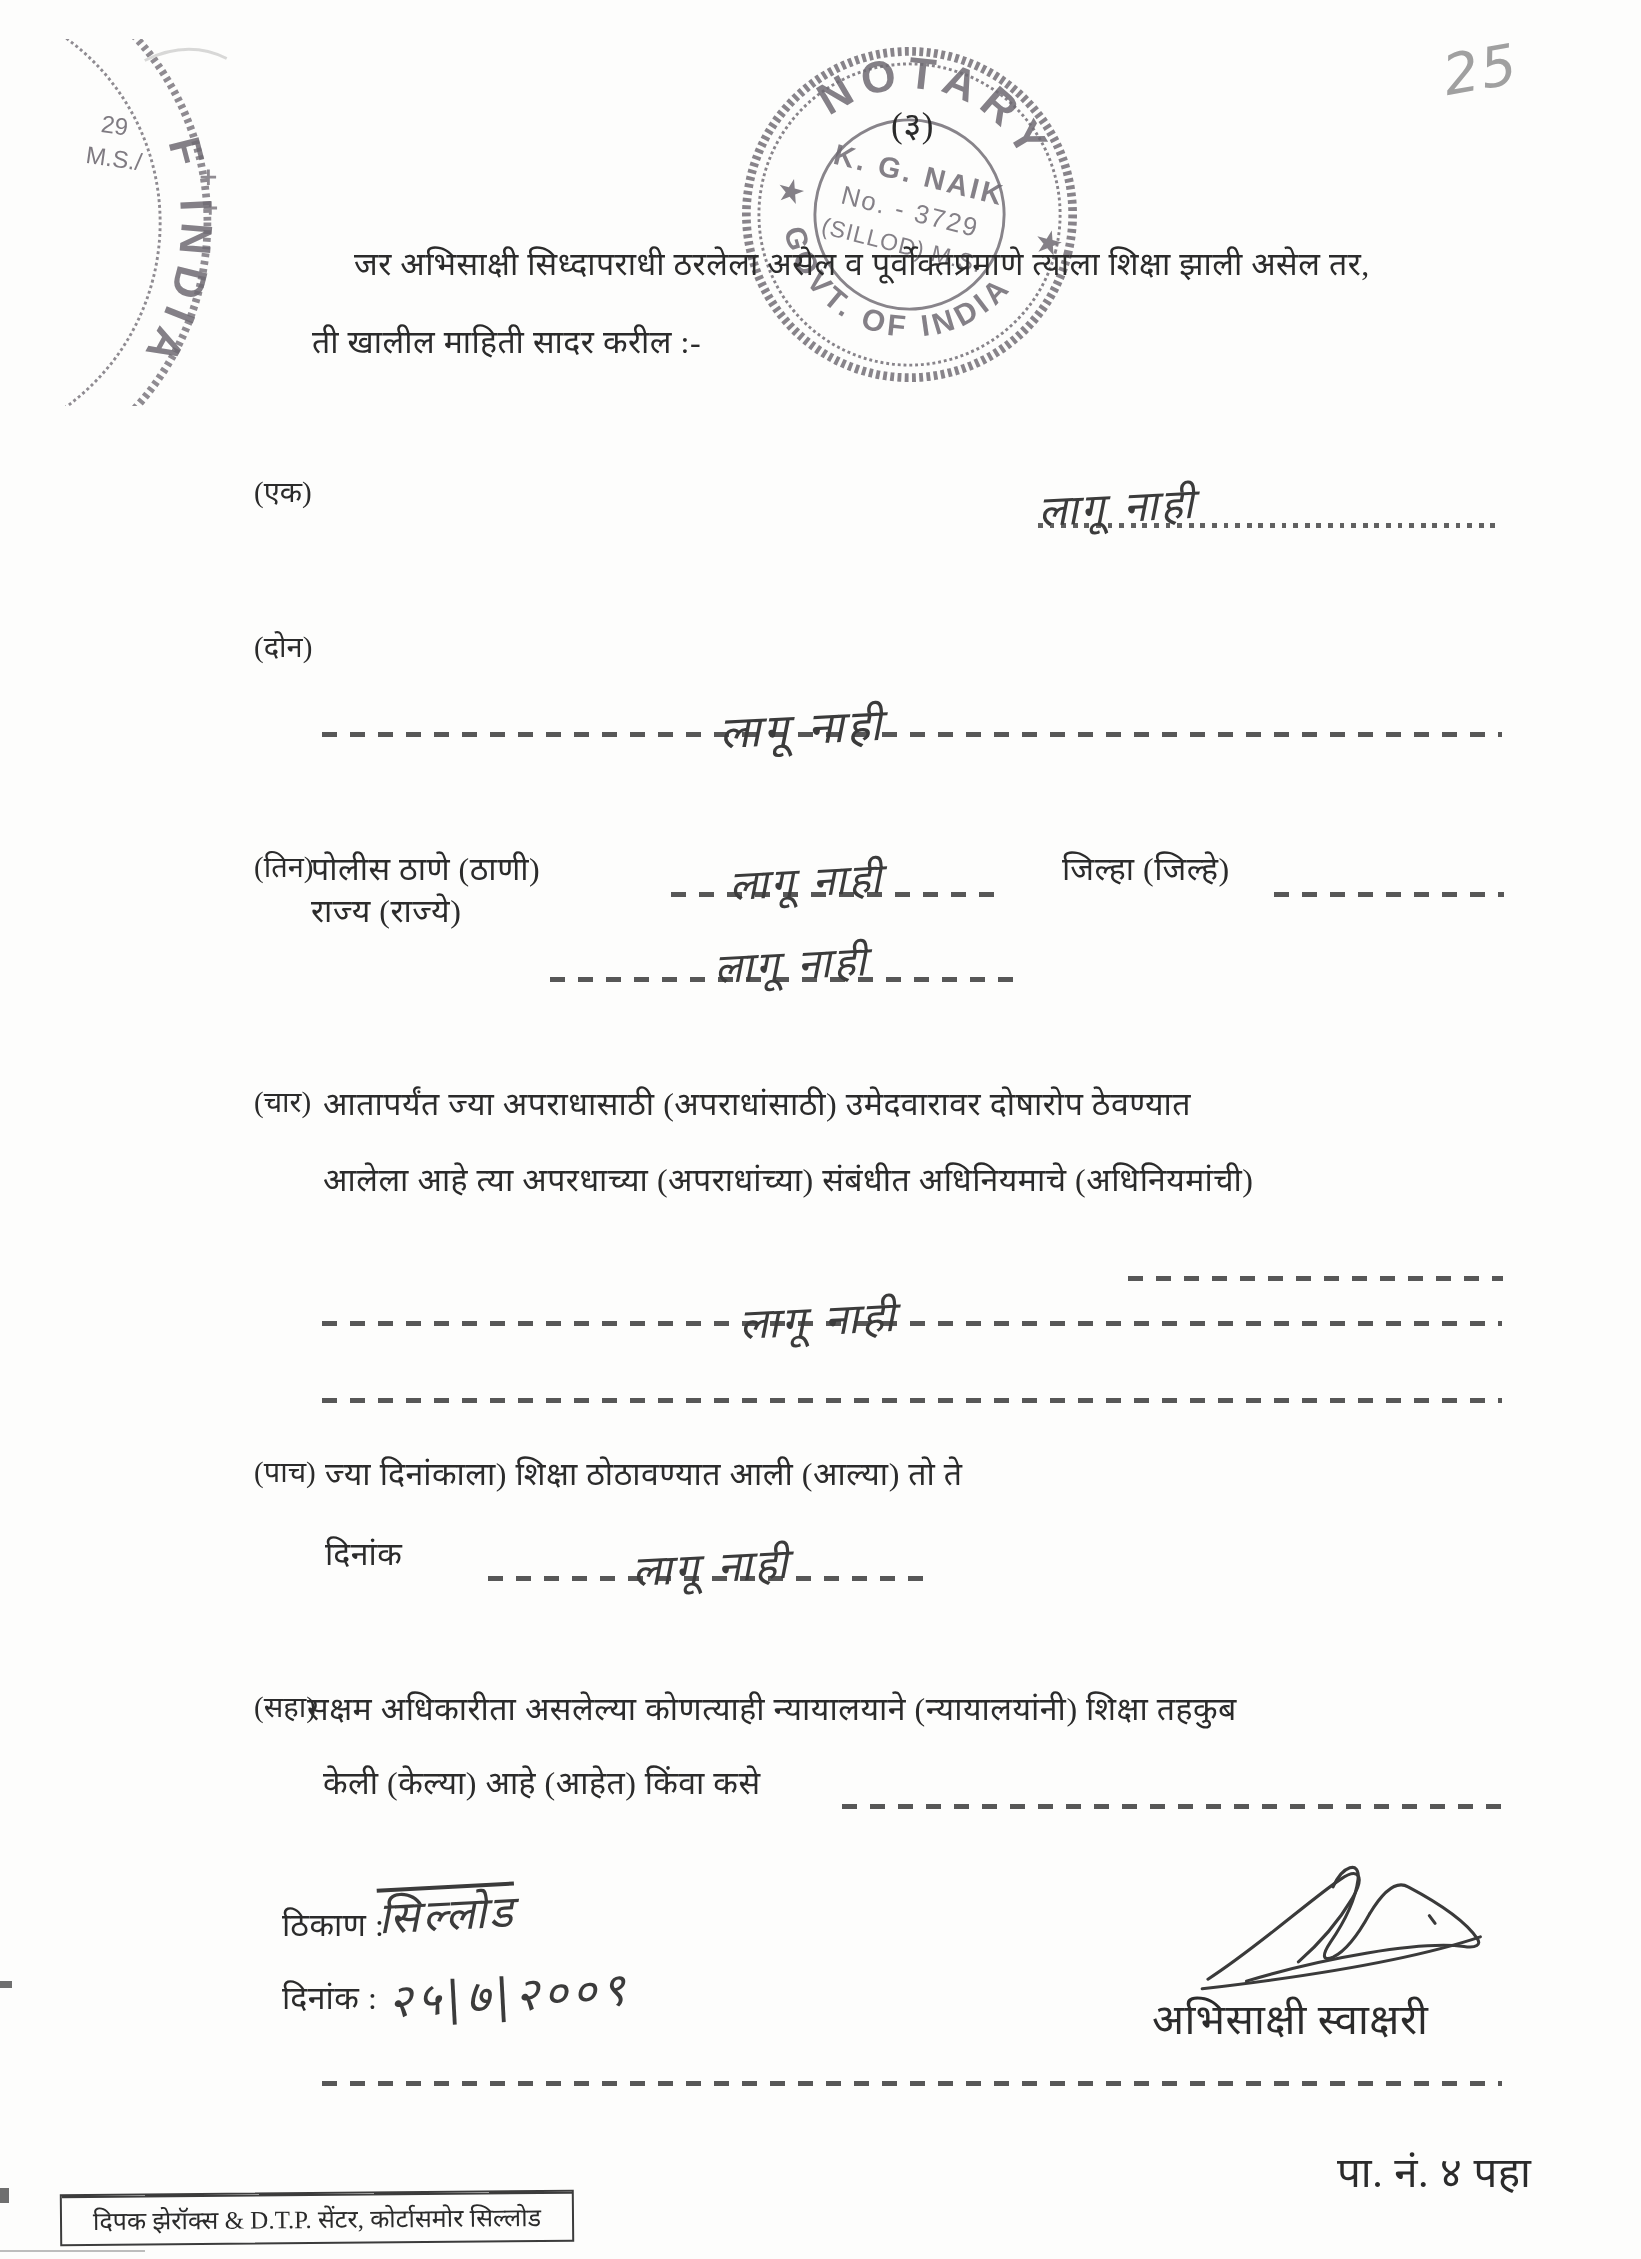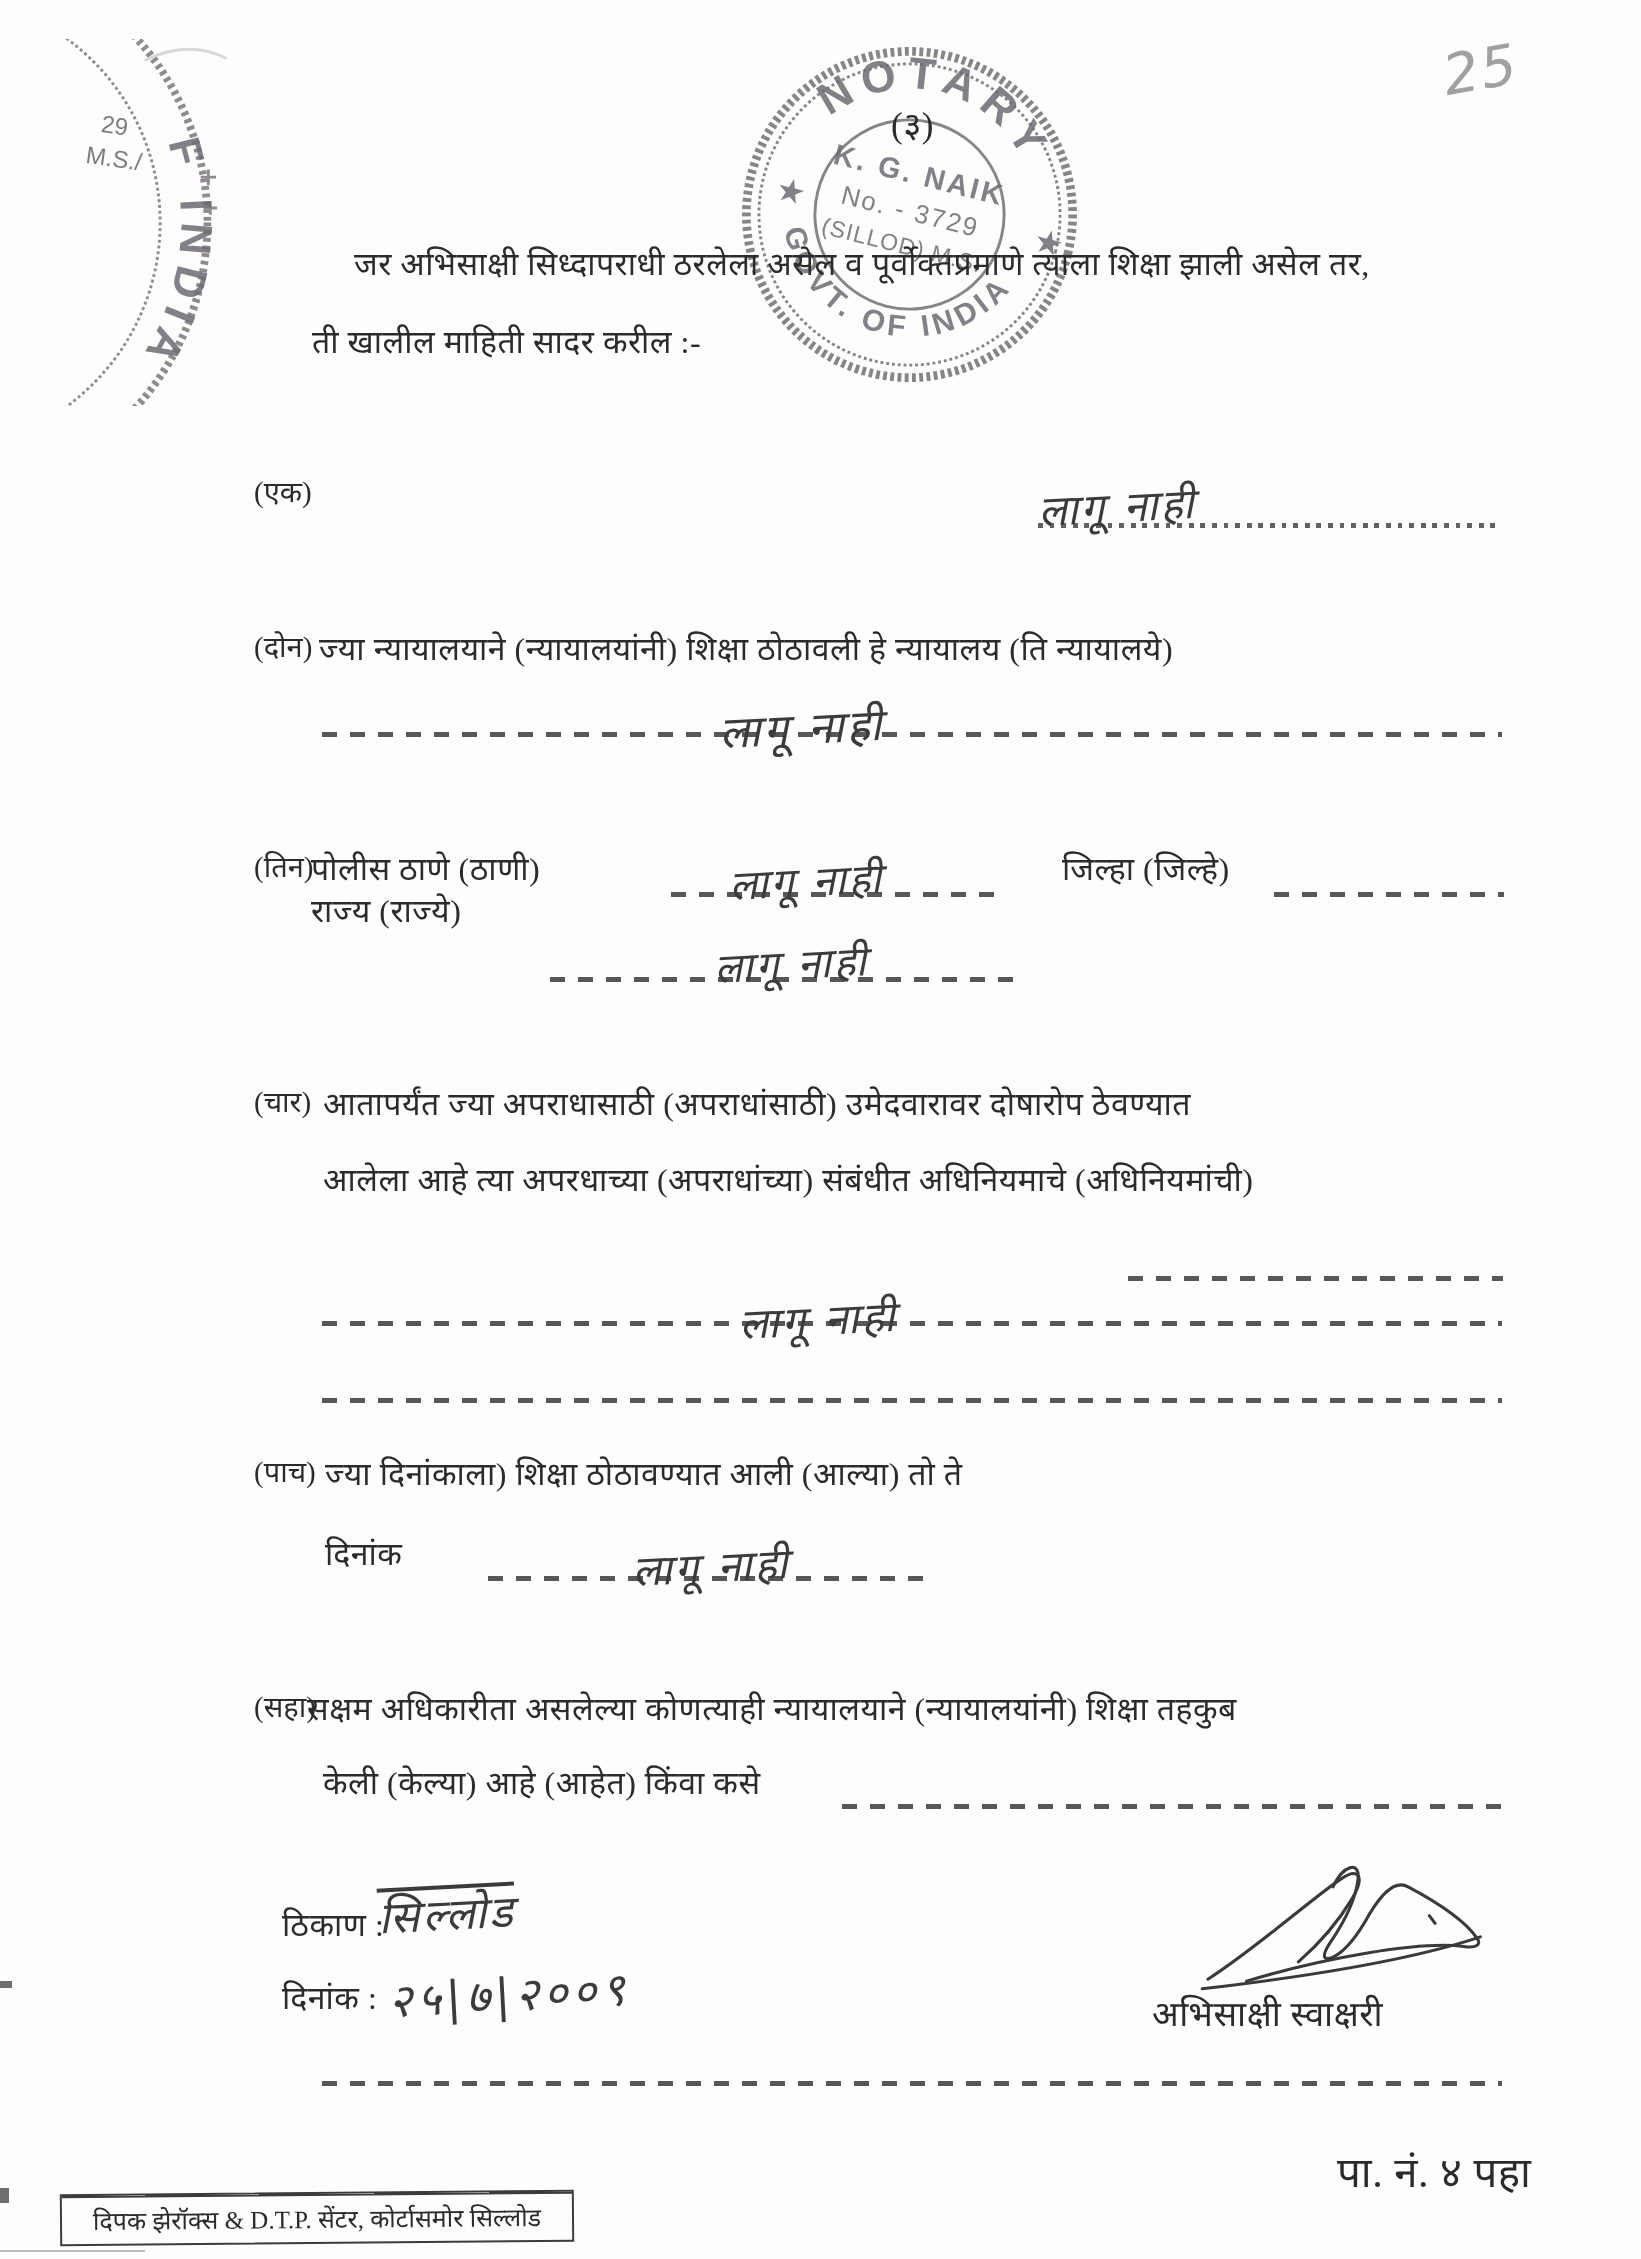--- a/index.html
+++ b/index.html
@@ -80,21 +80,20 @@
   <div class="pencil" style="left:1443px;top:37px;font-size:56px">25</div>
 
   <div class="txt" style="left:312px;top:319px">ती खालील माहिती सादर करील :-</div>
   <div class="txt" style="left:354px;top:241px">जर अभिसाक्षी  सिध्दापराधी ठरलेला असेल व पूर्वोक्तप्रमाणे त्याला शिक्षा झाली असेल तर,</div>
 
   <div class="label" style="left:254px;top:471px">(एक)</div>
   <div class="dotline" style="left:1038px;top:523px;width:463px"></div>
   <div class="hand" style="left:1038px;top:477px;font-size:42px">लागू नाही</div>
 
   <div class="label" style="left:254px;top:626px">(दोन)</div>
-  <div class="txt" style="left:319px;top:626px">ज्या न्यायालयाने (न्यायालयांनी) शिक्षा ठोठावली हे न्यायालय (ति न्यायालये)</div>
   <div class="dashline" style="left:322px;top:732px;width:1180px"></div>
   <div class="hand" style="left:719px;top:697px;font-size:44px">लागू नाही</div>
 
   <div class="label" style="left:254px;top:846px">(तिन)</div>
   <div class="txt" style="left:311px;top:846px">पोलीस ठाणे (ठाणी)</div>
   <div class="dashline" style="left:671px;top:892px;width:333px"></div>
   <div class="hand" style="left:729px;top:852px;font-size:41px">लागू नाही</div>
   <div class="txt" style="left:1062px;top:846px">जिल्हा (जिल्हे)</div>
   <div class="dashline" style="left:1274px;top:892px;width:230px"></div>
   <div class="txt" style="left:311px;top:888px">राज्य (राज्ये)</div>
@@ -127,21 +126,21 @@
 
   <svg style="position:absolute;left:1188px;top:1856px" width="319" height="154" viewBox="0 0 330 160">
     <g fill="none" stroke="#3a3a3a" stroke-width="3.2" stroke-linecap="round">
       <path d="M20,128 C70,96 128,44 158,24 C176,12 184,20 170,44 C152,74 130,96 114,110"></path>
       <path d="M150,32 C160,10 178,4 176,24 C173,48 158,74 147,90 C139,102 138,110 150,105 C163,99 177,80 188,60"></path>
       <path d="M188,60 C200,40 214,24 228,32 C262,50 288,68 300,86 C304,92 299,96 286,94 C240,88 140,106 60,130"></path>
       <path d="M14,138 C100,128 220,112 303,84"></path>
       <path d="M250,62 l6,8"></path>
     </g>
   </svg>
-  <div class="txt" style="left:1152px;top:1989px;font-size:35px">अभिसाक्षी  स्वाक्षरी</div>
+  <div class="txt" style="left:1152px;top:1989px;font-size:42px">अभिसाक्षी  स्वाक्षरी</div>
 
   <div class="dashline" style="left:322px;top:2081px;width:1180px"></div>
 
   <div class="txt" style="left:1337px;top:2142px;font-size:42px">पा. नं. ४ पहा</div>
 
   <div class="footer-box">
     <span class="txt-inner">दिपक झेरॉक्स  &amp; D.T.P. सेंटर, कोर्टासमोर सिल्लोड</span>
   </div>
 
   <div class="edge-mark" style="left:0;top:1981px;width:11.6px;height:6.8px"></div>

